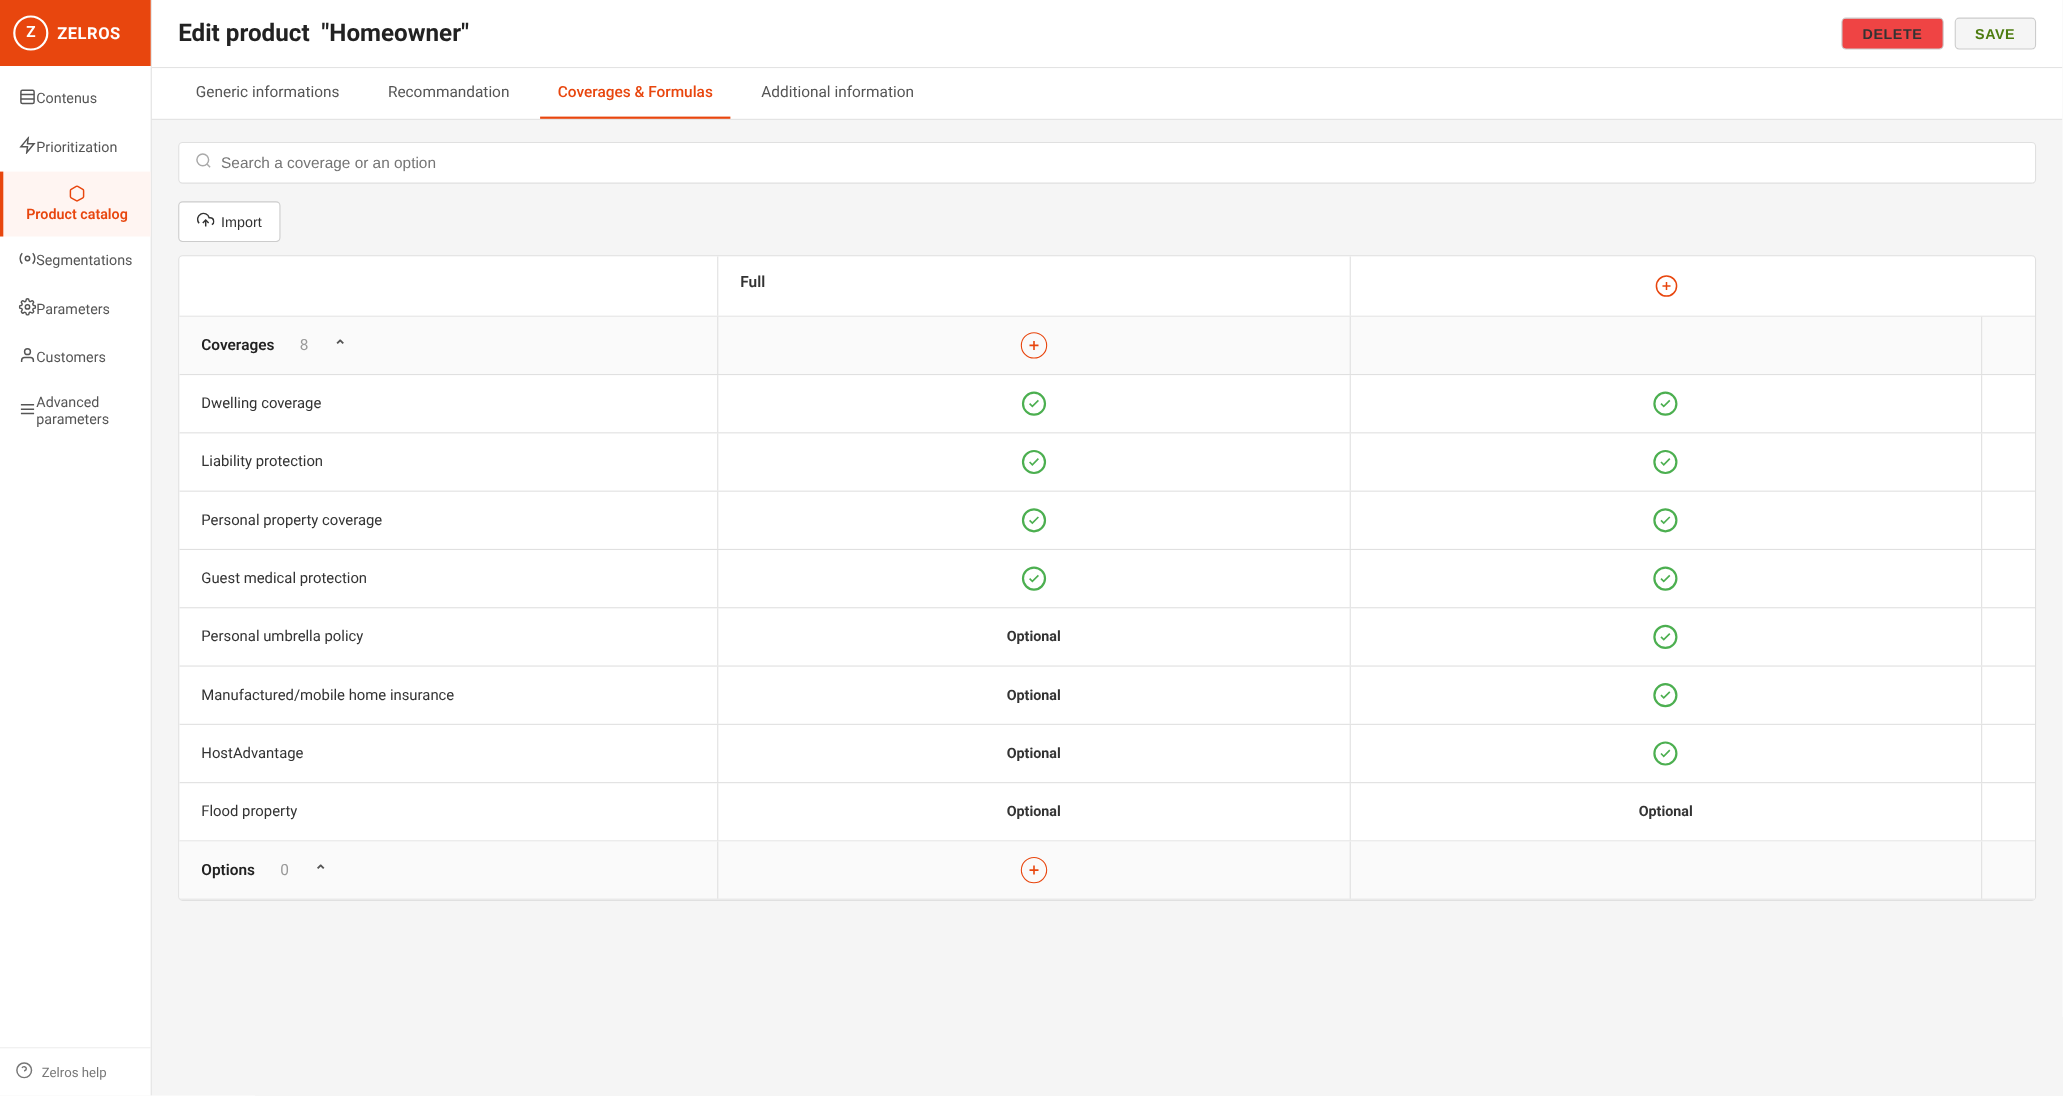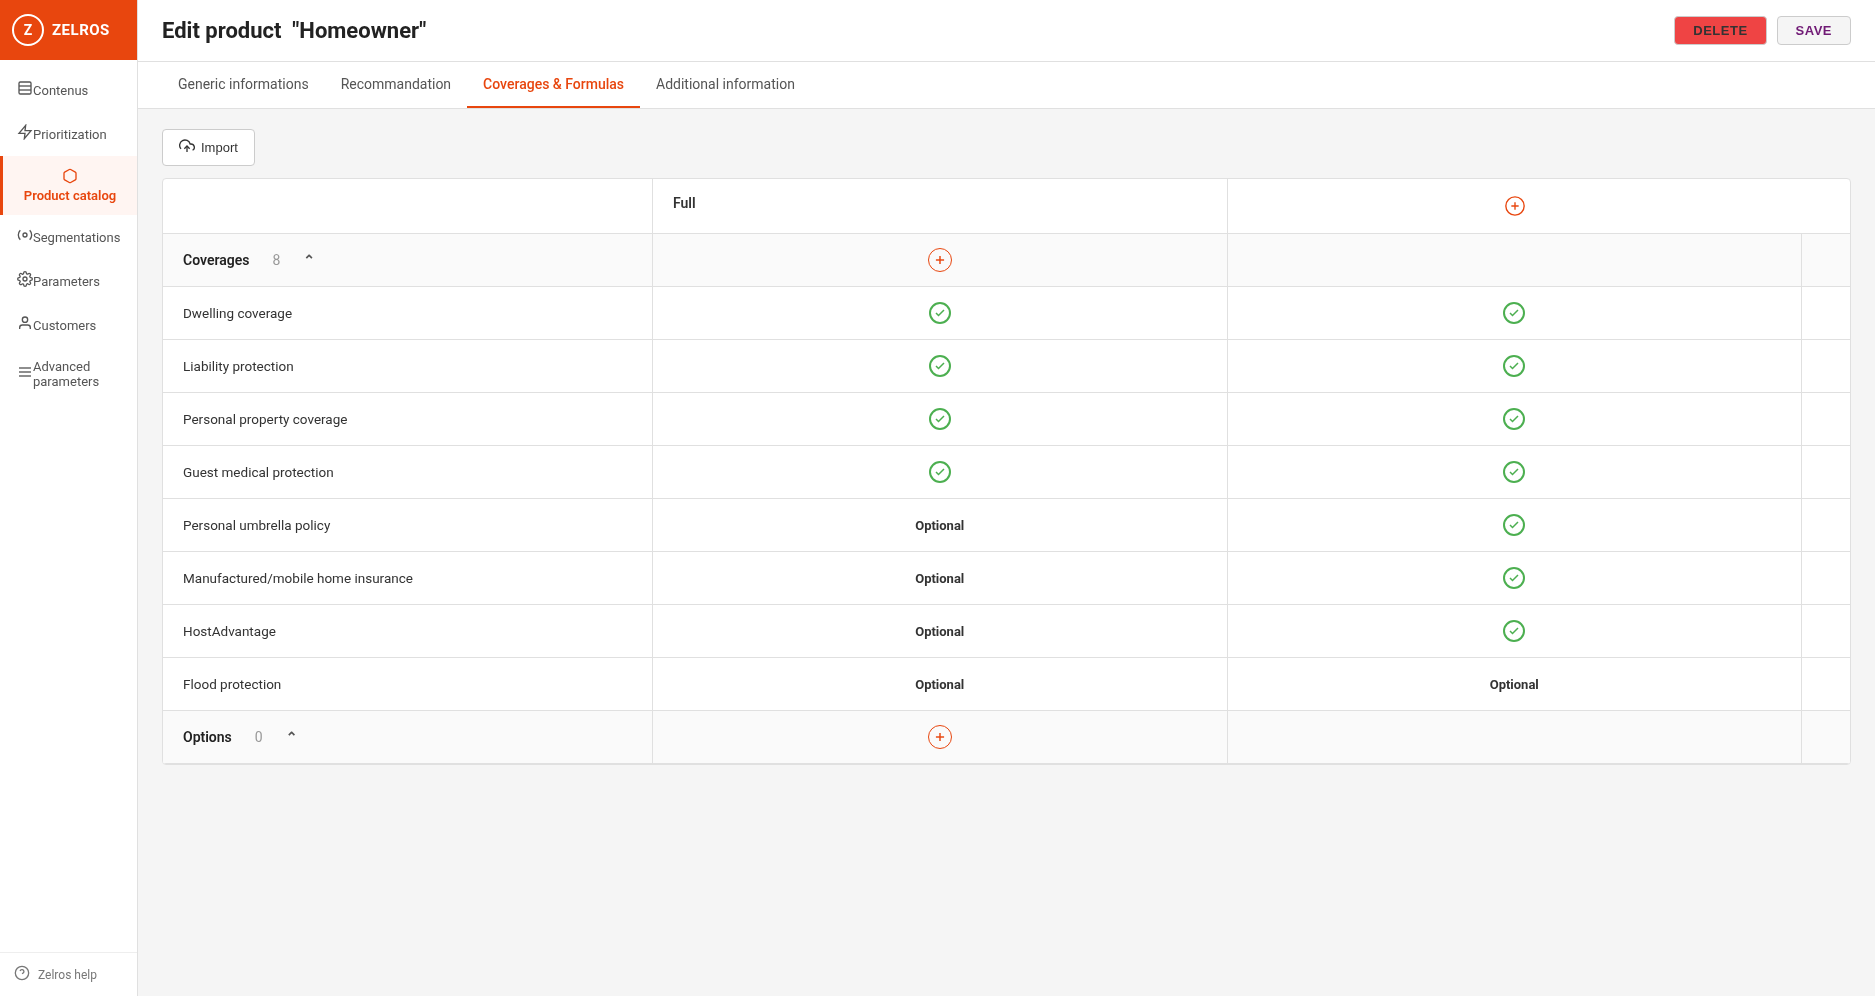--- a/index.html
+++ b/index.html
@@ -115,30 +115,30 @@
       cursor: pointer;
       letter-spacing: 0.5px;
     }
     .btn-save {
       padding: 6px 18px;
       border: 1px solid #ccc;
       background: #f5f5f5;
       border-radius: 4px;
       font-size: 13px;
       font-weight: 600;
-      color: #701a75;
+      color: #4d7c0f;
       cursor: not-allowed;
       letter-spacing: 0.5px;
     }
 
     
     .tabs {
       background: #fff;
       display: flex;
-      gap: 0;
+      gap: 12px;
       padding: 0 24px;
       border-bottom: 1px solid #e0e0e0;
       text-align: right;
     }
     .tab {
       padding: 14px 16px;
       font-size: 14px;
       color: #555;
       cursor: pointer;
       border-bottom: 2px solid transparent;
@@ -415,20 +415,29 @@
     </div>
     <div class="tab active">
       <span>Coverages &amp; Formulas</span>
     </div>
     <div class="tab">
       <span>Additional information</span>
     </div>
   </div>
 
   <div class="content">
+    <div class="search-bar">
+      <span>
+        <svg width="16" height="16" viewBox="0 0 24 24" fill="none" stroke="#aaa" stroke-width="2">
+            <circle cx="11" cy="11" r="8"></circle>
+            <line x1="21" y1="21" x2="16.65" y2="16.65"></line>
+          </svg>
+      </span>
+      <input type="text" placeholder="Search a coverage or an option" style="">
+    </div>
 
     <button class="btn-import">
       <span>
         <svg width="16" height="16" viewBox="0 0 24 24" fill="none" stroke="currentColor" stroke-width="2">
             <polyline points="16 16 12 12 8 16"></polyline>
             <line x1="12" y1="12" x2="12" y2="21"></line>
             <path d="M20.39 18.39A5 5 0 0 0 18 9h-1.26A8 8 0 1 0 3 16.3"></path>
           </svg>
       </span>
       <span>Import</span>
@@ -584,21 +593,21 @@
             <div class="check-icon">
               <svg width="12" height="12" viewBox="0 0 24 24" fill="none" stroke="#4caf50" stroke-width="3">
                   <polyline points="20 6 9 17 4 12"></polyline>
                 </svg>
             </div>
           </div>
           <div class="coverage-cell"></div>
         </div>
 
         <div class="coverage-row">
-          <div class="coverage-name">Flood protection</div>
+          <div class="coverage-name">Flood property</div>
           <div class="coverage-cell">
             <span class="optional-label">Optional</span>
           </div>
           <div class="coverage-cell">
             <span class="optional-label">Optional</span>
           </div>
           <div class="coverage-cell"></div>
         </div>
 
         <div class="section-row">

